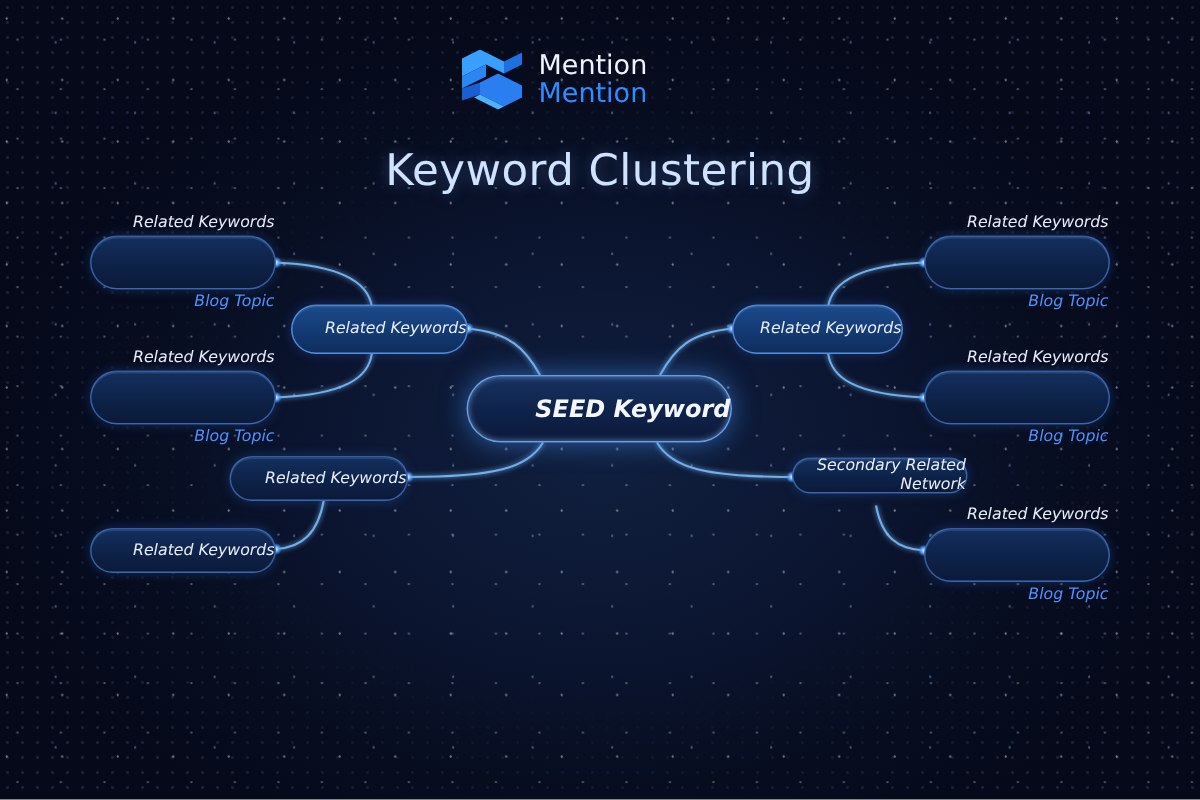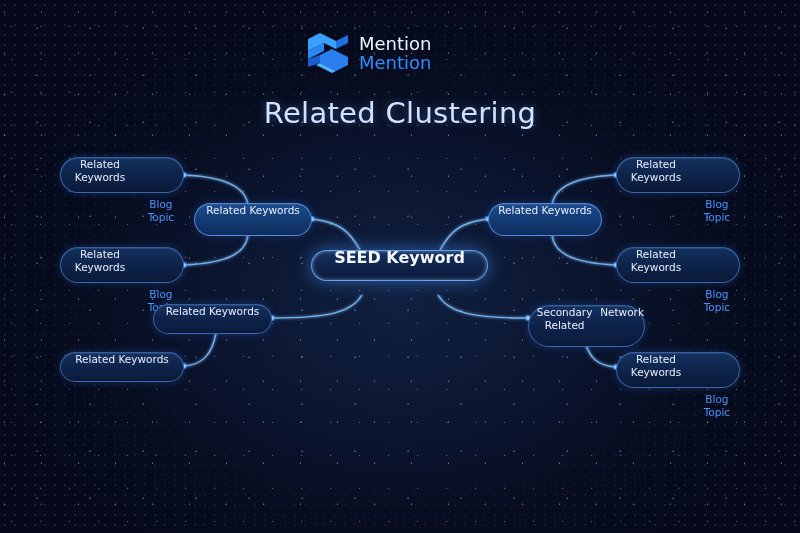--- a/index.html
+++ b/index.html
@@ -34,22 +34,22 @@
     position:absolute; left:0; width:800px; top:96px; text-align:center;
     font-size:29px; color:#cfe2ff; letter-spacing:0.3px;
     text-shadow: 0 0 10px rgba(120,170,255,.35);
   }
   .node {
     position:absolute; box-sizing:border-box;
     border-radius:999px;
     border:1px solid rgba(90,150,240,.55);
     background: linear-gradient(180deg, #14305e 0%, #0d2248 55%, #0b1a3a 100%);
     box-shadow: 0 0 8px rgba(60,130,255,.25), inset 0 1px 0 rgba(150,200,255,.15);
-    display:flex; flex-direction:row; align-items:flex-start; justify-content:center;
-    text-align:center; cursor:pointer;
+    display:flex; flex-direction:column; align-items:flex-end; justify-content:center;
+    text-align:center; cursor:pointer;font-style:italic;
   }
   .node.mid {
     background: linear-gradient(180deg, #1b4a8c 0%, #133a73 55%, #0f2d5c 100%);
     border-color: rgba(110,170,255,.7);
   }
   .node .t1 { color:#e8eefc; font-size:10.5px; line-height:13px; }
   .node .t2 { color:#4d92ff; font-size:10.5px; line-height:13px;margin-top:40px; }
   .node.seed {
     background: linear-gradient(180deg, #16325f 0%, #0e2148 60%, #0b1a3a 100%);
     border:1.5px solid rgba(120,180,255,.85);
@@ -117,23 +117,23 @@
   <polygon points="2,18 18,10 18,18 2,26" fill="#2a86f2"></polygon>
   <polygon points="14,22 26,16 42,24 42,32 30,38 14,30" fill="#2b7ef0"></polygon>
   <polygon points="2,26 14,22 14,30 2,34" fill="#1a5fd0"></polygon>
   <polygon points="14,30 30,38 26,40 10,32" fill="#4db3ff"></polygon>
 </svg>
 <div class="brand">
   <span class="l1">Mention</span>
   <span class="l2">Mention</span>
 </div>
 
-<div class="title">Related Clustering</div>
+<div class="title">Keyword Clustering</div>
 
-<div class="node seed" style="left:311px;top:250px;width:177px;height:31px;">
+<div class="node seed" style="left:311px;top:250px;width:177px;height:45px;">
   <span class="t1">SEED Keyword</span>
 </div>
 
 <div class="node mid" style="left:194px;top:203px;width:118px;height:33px;">
   <span class="t1">Related Keywords</span>
 </div>
 <div class="node" style="left:60px;top:157px;width:124px;height:36px;">
   <span class="t1">Related Keywords</span>
   <span class="t2">Blog Topic</span>
 </div>
@@ -154,20 +154,20 @@
 </div>
 <div class="node" style="left:616px;top:157px;width:124px;height:36px;">
   <span class="t1">Related Keywords</span>
   <span class="t2">Blog Topic</span>
 </div>
 <div class="node" style="left:616px;top:247px;width:124px;height:36px;">
   <span class="t1">Related Keywords</span>
   <span class="t2">Blog Topic</span>
 </div>
 
-<div class="node" style="left:528px;top:305px;width:117px;height:42px;">
+<div class="node" style="left:528px;top:305px;width:117px;height:24px;">
   <span class="t1">Secondary Related</span>
   <span class="t1">Network</span>
 </div>
 <div class="node" style="left:616px;top:352px;width:124px;height:36px;">
   <span class="t1">Related Keywords</span>
   <span class="t2">Blog Topic</span>
 </div>
 
 </body></html>

